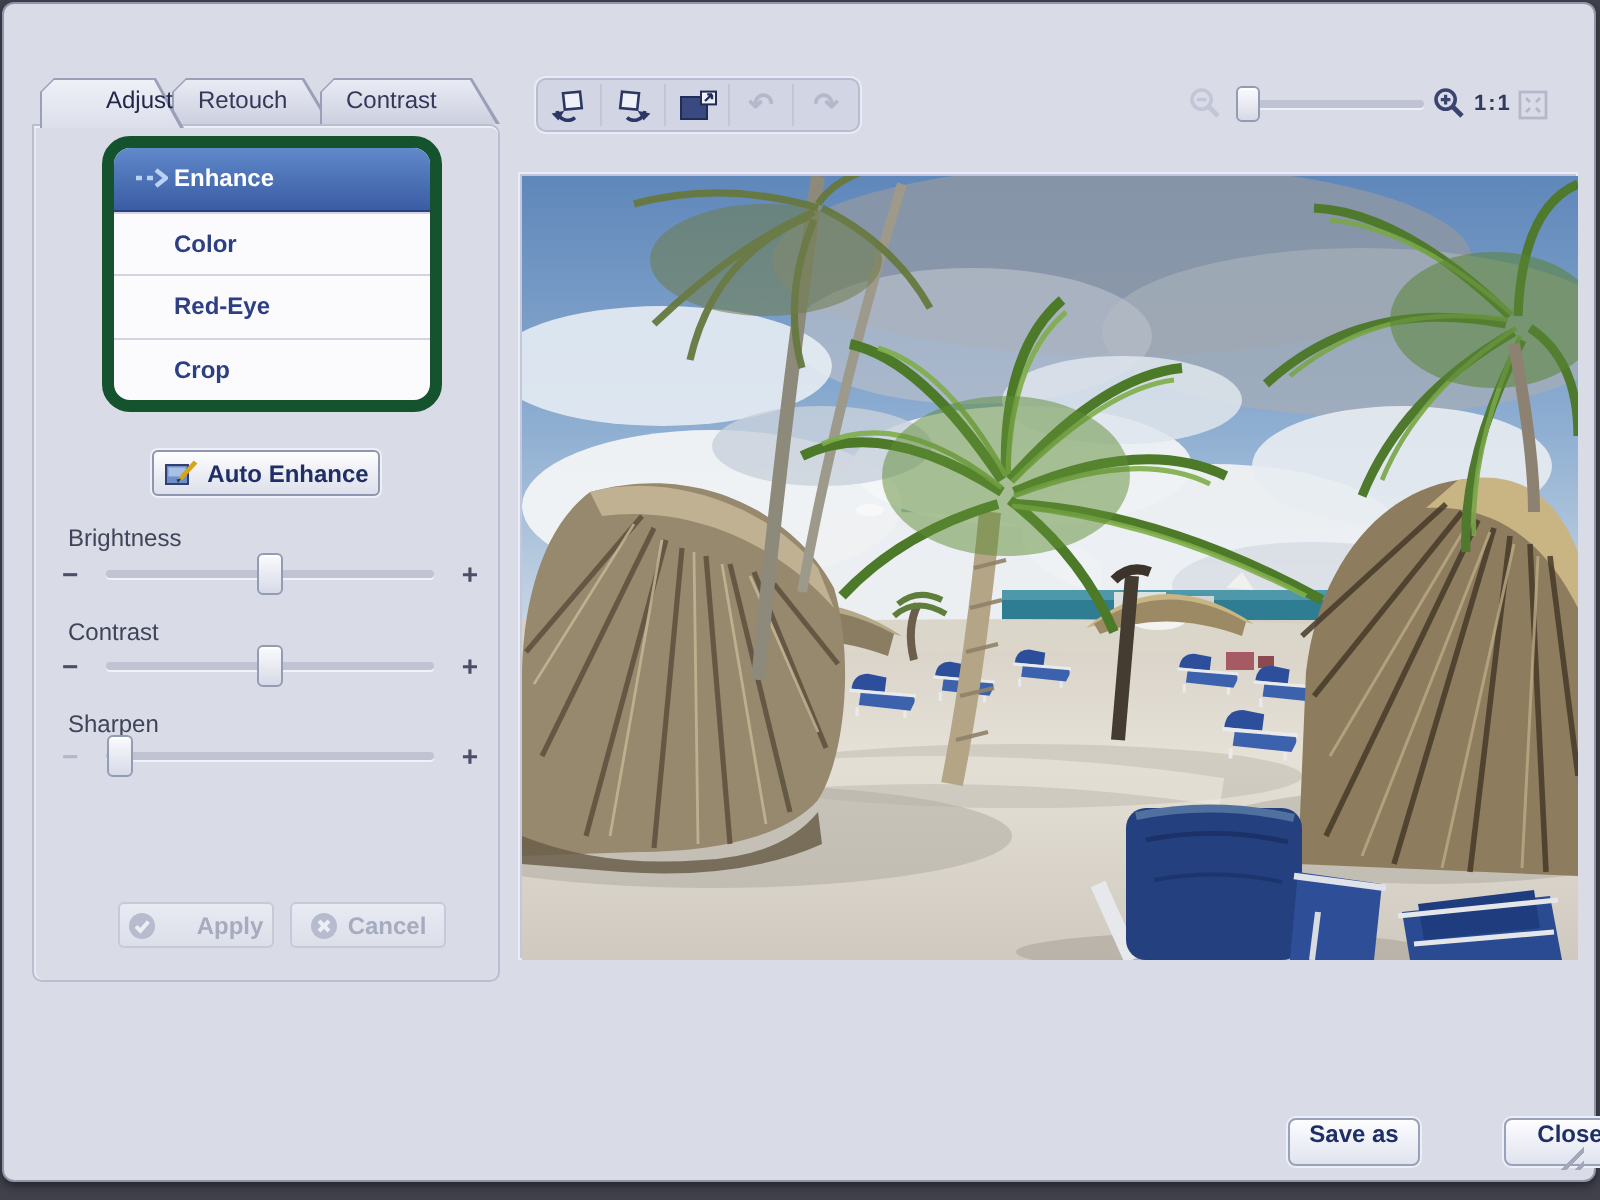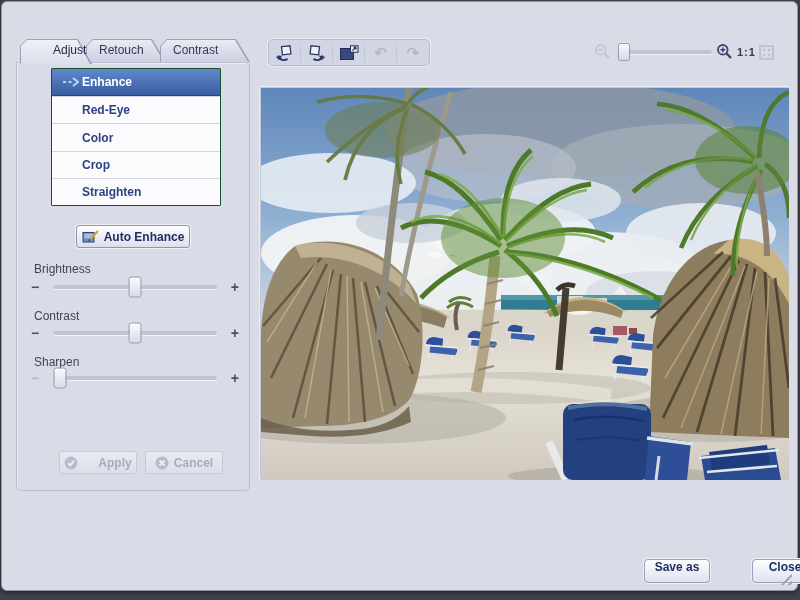--- a/index.html
+++ b/index.html
@@ -47,21 +47,21 @@
   .tab.active .tab-face { background:linear-gradient(#eef0f7,#dcdfeb); }
   .tab.active .tab-label { color:#23284a;margin-left:20px; }
   
   #panel {
     position:absolute; left:14px; top:60px; width:234px; height:429px;
     background:#d9dbe7; border:1px solid #b9bed1; border-radius:0 5px 5px 5px;
     box-shadow:inset 0 1px 0 #edeff6, inset 1px 0 0 #e8eaf3; z-index:2;
   }
   #tool-list {
     position:absolute; left:34px; top:5px; width:170px; height:138px;
-    background:#fbfbfd; border:1px solid #14532d; border-radius:1px;
+    background:#fbfbfd; border:6px solid #14532d; border-radius:14px;
     overflow:hidden; display:flex; flex-direction:column; list-style:none;
   }
   .tool-item {
     flex:1; display:flex; align-items:center; padding-left:30px;
     font-size:12px; font-weight:bold; color:#2c3f82;
     border-top:1px solid #d2d5df; cursor:default; position:relative;
   }
   .tool-item:first-child { border-top:none; }
   .tool-item.selected {
     background:linear-gradient(#6089ca,#3a5ca3); color:#ffffff;
@@ -166,30 +166,27 @@
 
     <ul id="tool-list">
       <li class="tool-item selected">
         <svg class="sel-arrow" width="17" height="10" viewBox="0 0 17 10">
           <path d="M1 5 H4 M6.5 5 H9.5" stroke="#b9d2f4" stroke-width="2.2" fill="none"></path>
           <path d="M11 1 L16 5 L11 9" fill="none" stroke="#b9d2f4" stroke-width="2.2" stroke-linejoin="round"></path>
         </svg>
         <span>Enhance</span>
       </li>
       <li class="tool-item">
+        <span>Color</span>
+        </li>
+      <li class="tool-item">
         <span>Red-Eye</span>
         </li>
       <li class="tool-item">
-        <span>Color</span>
-        </li>
-      <li class="tool-item">
         <span>Crop</span>
-        </li>
-      <li class="tool-item">
-        <span>Straighten</span>
         </li>
     </ul>
 
     <button id="auto-enhance">
       <svg width="17" height="14" viewBox="0 0 17 14">
         <rect x="1" y="2.5" width="11" height="9.5" fill="#6f8fc9" stroke="#33406e"></rect>
         <rect x="2.2" y="3.7" width="8.6" height="4.5" fill="#a9c0e4"></rect>
         <path d="M15.8 1 L8 9.5" stroke="#d8a31e" stroke-width="2.4"></path>
         <path d="M7 11.5 L8.6 9.2 L6.2 9.8 Z" fill="#3a3a3a"></path>
       </svg>

